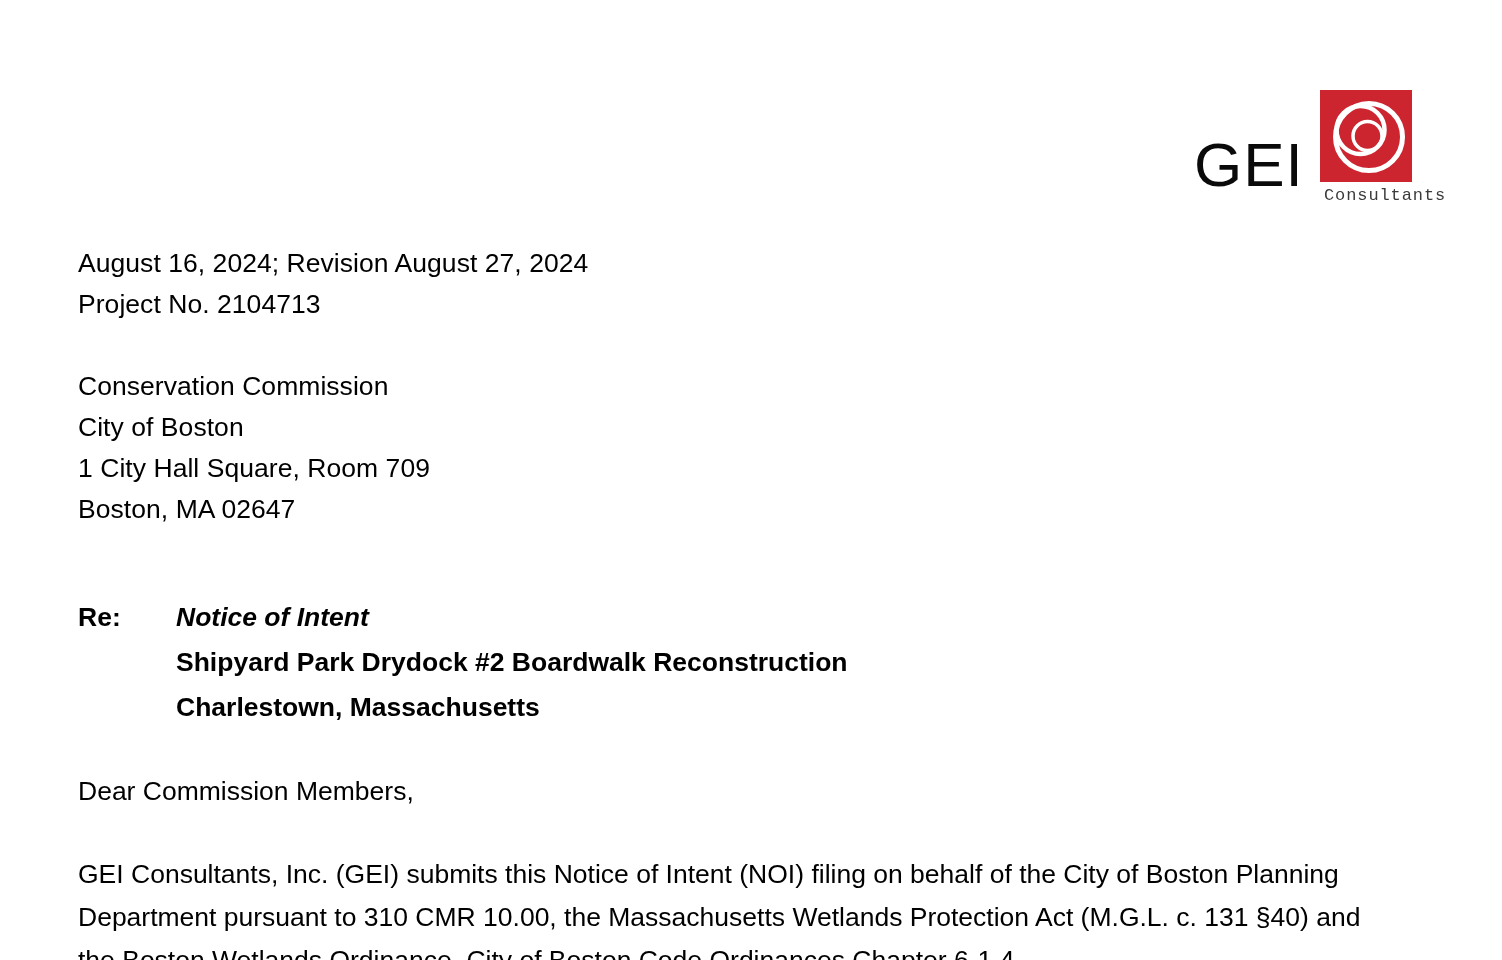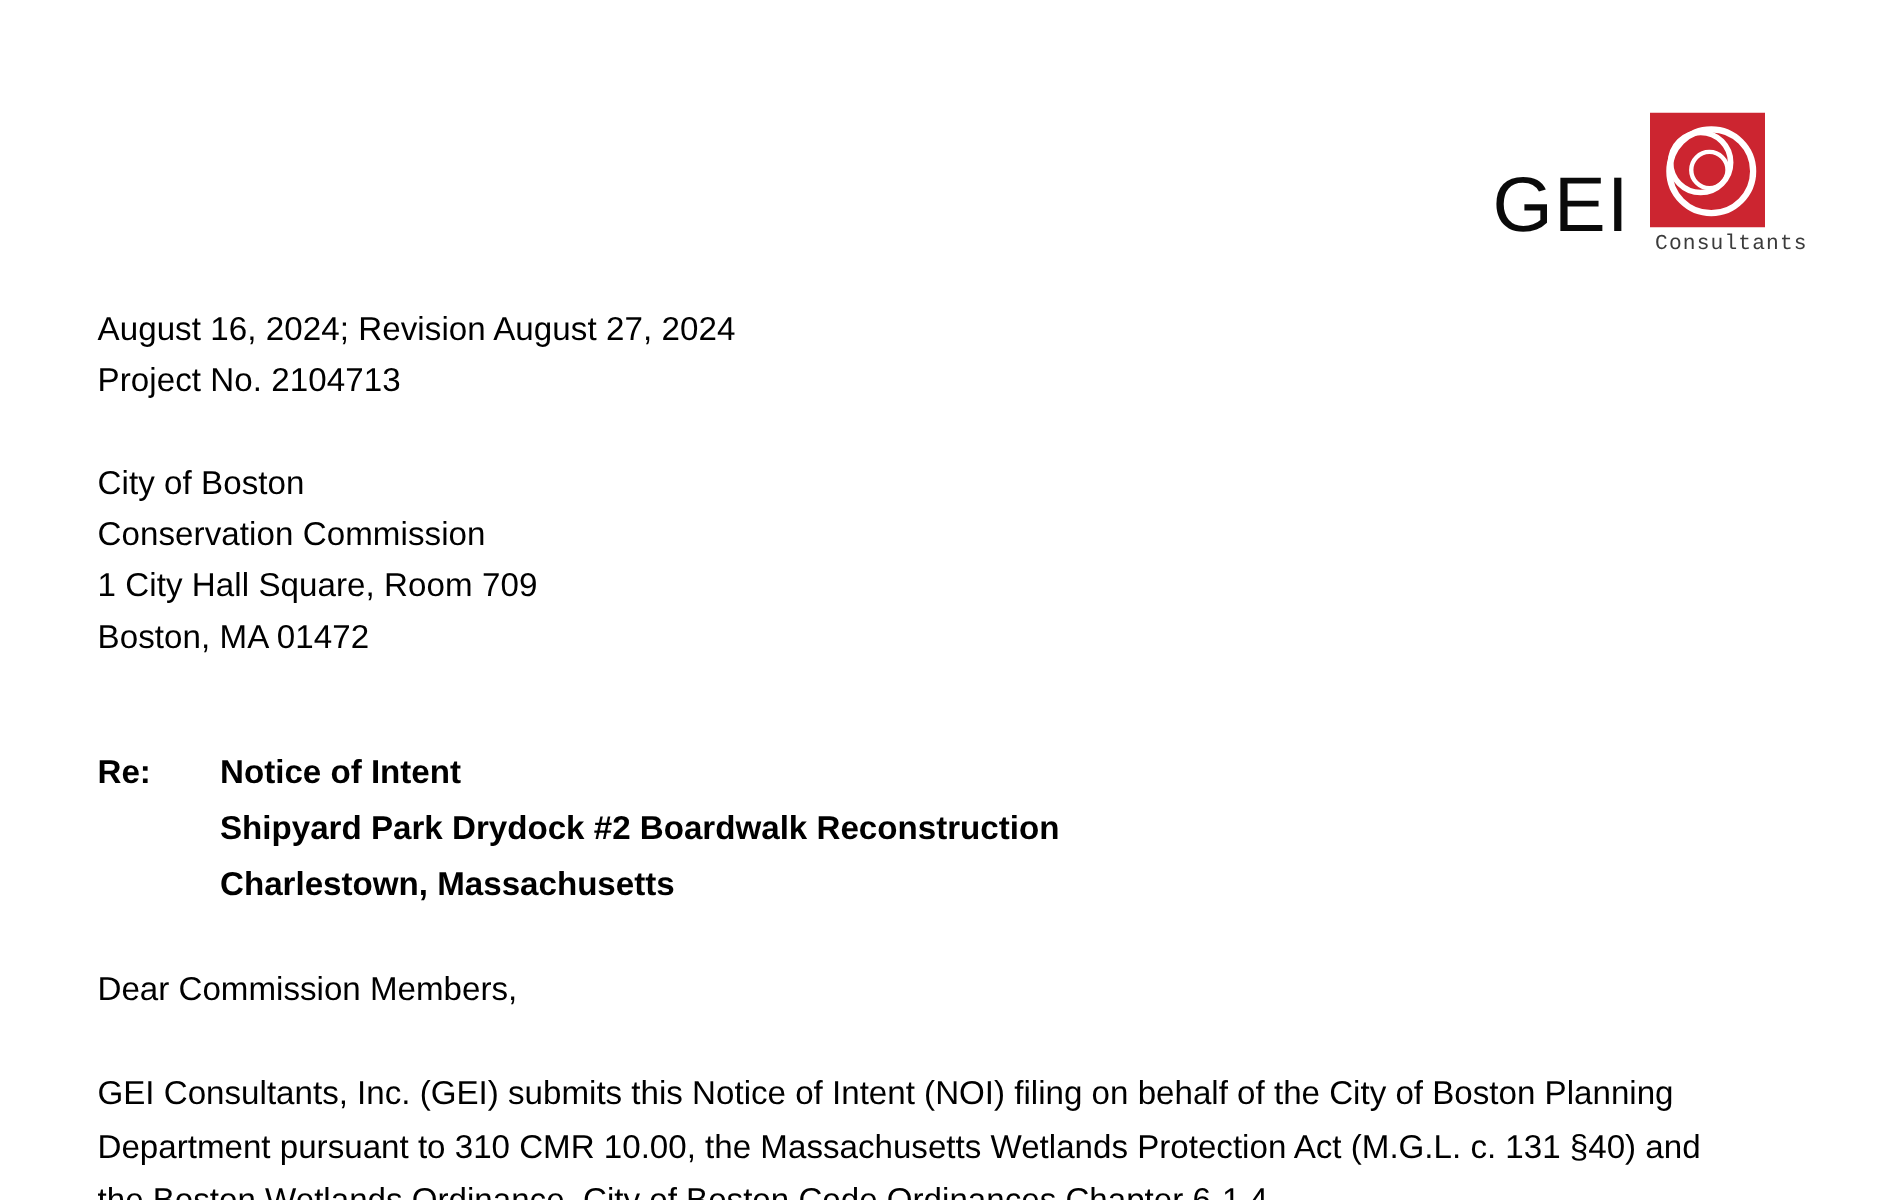--- a/index.html
+++ b/index.html
@@ -88,21 +88,21 @@
   .re-row {
     display: flex;
     align-items: baseline;
     margin-top: 24px;
   }
   .re-label {
     width: 98px;
     flex: 0 0 98px;
     white-space: pre;
   }
-  .re-text { white-space: pre; }
+  .re-text { white-space: pre; font-style: italic; }
   .re-indent { padding-left: 98px; white-space: pre; }
 
   .salutation {
     font-size: 26.5px;
     line-height: 41px;
   }
 
   .body-para {
     font-size: 26.5px;
     line-height: 43px;
@@ -133,24 +133,24 @@
   <div class="letter">
 
     <div class="blk">
       <div class="line">August 16, 2024; Revision August 27, 2024</div>
       <div class="line">Project No. 2104713</div>
     </div>
 
     <div class="gap"></div>
 
     <div class="blk">
+      <div class="line">Conservation Commission</div>
       <div class="line">City of Boston</div>
-      <div class="line">Conservation Commission</div>
       <div class="line">1 City Hall Square, Room 709</div>
-      <div class="line">Boston, MA 01472</div>
+      <div class="line">Boston, MA 02647</div>
     </div>
 
     <div class="gap"></div>
 
     <div class="re-block">
       <div class="re-row">
         <div class="re-label">Re:</div>
         <div class="re-text">Notice of Intent</div>
       </div>
       <div class="re-indent">Shipyard Park Drydock #2 Boardwalk Reconstruction</div>

